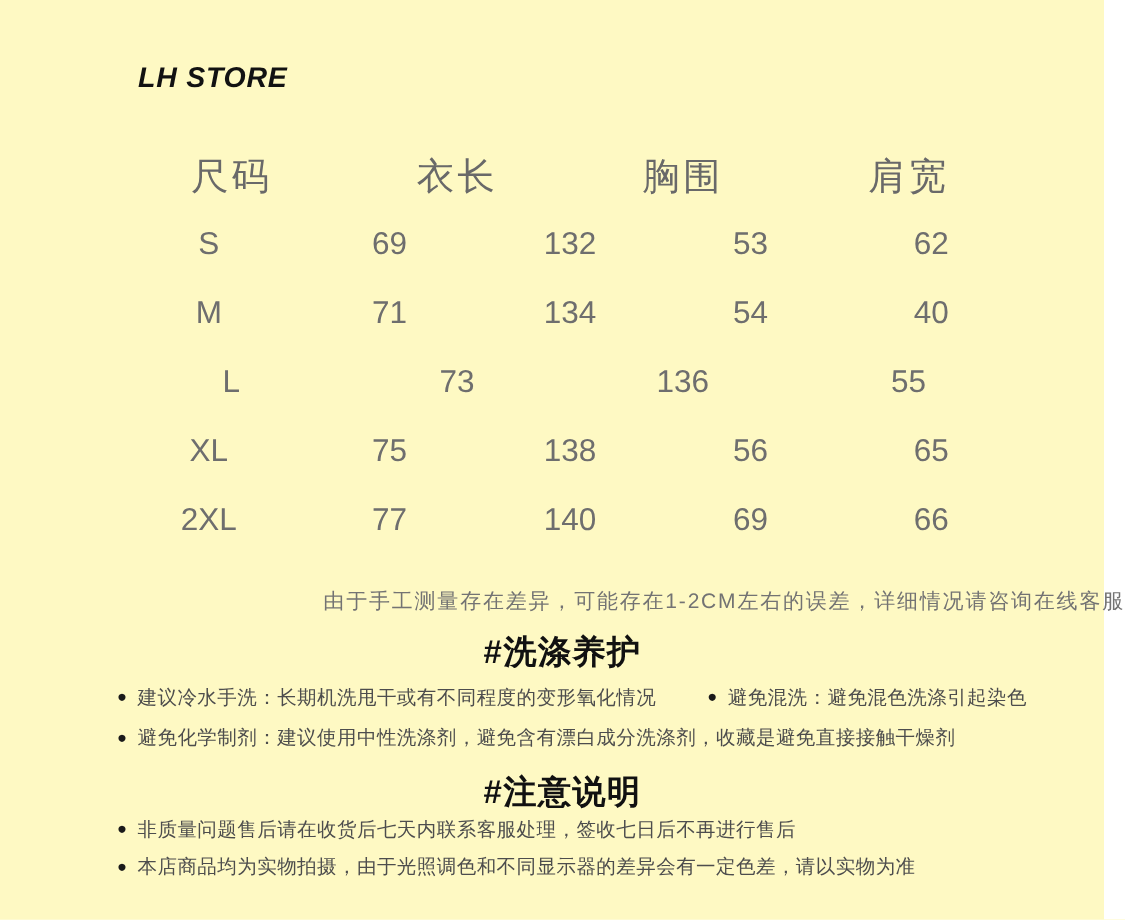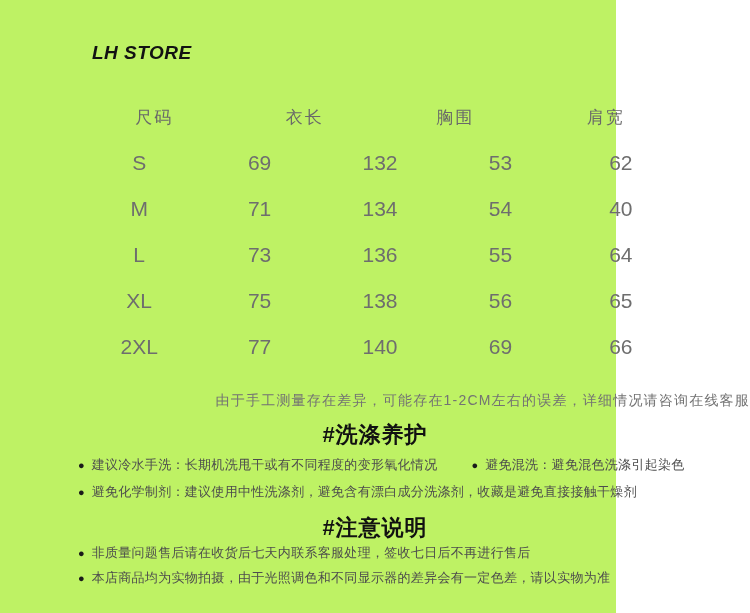--- a/index.html
+++ b/index.html
@@ -1,35 +1,35 @@
 <!DOCTYPE html>
 <html><head>
 <meta charset="utf-8">
 <style>
   html, body { margin:0; padding:0; }
   body {
     width:750px; height:613px; background:#ffffff;
     font-family:"Liberation Sans","DejaVu Sans",sans-serif;
     overflow:hidden;
   }
-  .page { position:relative; width:616px; height:613px; background:#bef264; }
+  .page { position:relative; width:736px; height:613px; background:#fef9c3; }
 
   .logo {
     position:absolute; left:92px; top:42px;
     font-size:19px; font-weight:bold; font-style:italic;
     color:#121212; letter-spacing:0.5px; white-space:nowrap;
   }
 
   .size-table { position:absolute; left:79px; top:94px; width:602px; }
   .trow { display:flex; height:46px; align-items:center; }
   .tcell {
     flex:1; text-align:center; color:#6e6e6e;
     font-size:21px; white-space:nowrap;
   }
-  .trow.header .tcell { font-size:17px; letter-spacing:2px; color:#696969; }
+  .trow.header .tcell { font-size:25px; letter-spacing:2px; color:#696969; }
 
   .disclaimer {
     position:absolute; top:392px; left:0; width:750px;
     text-align:right; font-size:14px; letter-spacing:1.2px;
     color:#737373; white-space:nowrap;
   }
 
   .section-heading {
     position:absolute; left:0; width:750px; text-align:center;
     font-size:22px; font-weight:bold; color:#111111; letter-spacing:1px;
@@ -79,21 +79,20 @@
       <div class="tcell">71</div>
       <div class="tcell">134</div>
       <div class="tcell">54</div>
       <div class="tcell">40</div>
     </div>
     <div class="trow">
       <div class="tcell">L</div>
       <div class="tcell">73</div>
       <div class="tcell">136</div>
       <div class="tcell">55</div>
-      <div class="tcell">64</div>
     </div>
     <div class="trow">
       <div class="tcell">XL</div>
       <div class="tcell">75</div>
       <div class="tcell">138</div>
       <div class="tcell">56</div>
       <div class="tcell">65</div>
     </div>
     <div class="trow">
       <div class="tcell">2XL</div>

